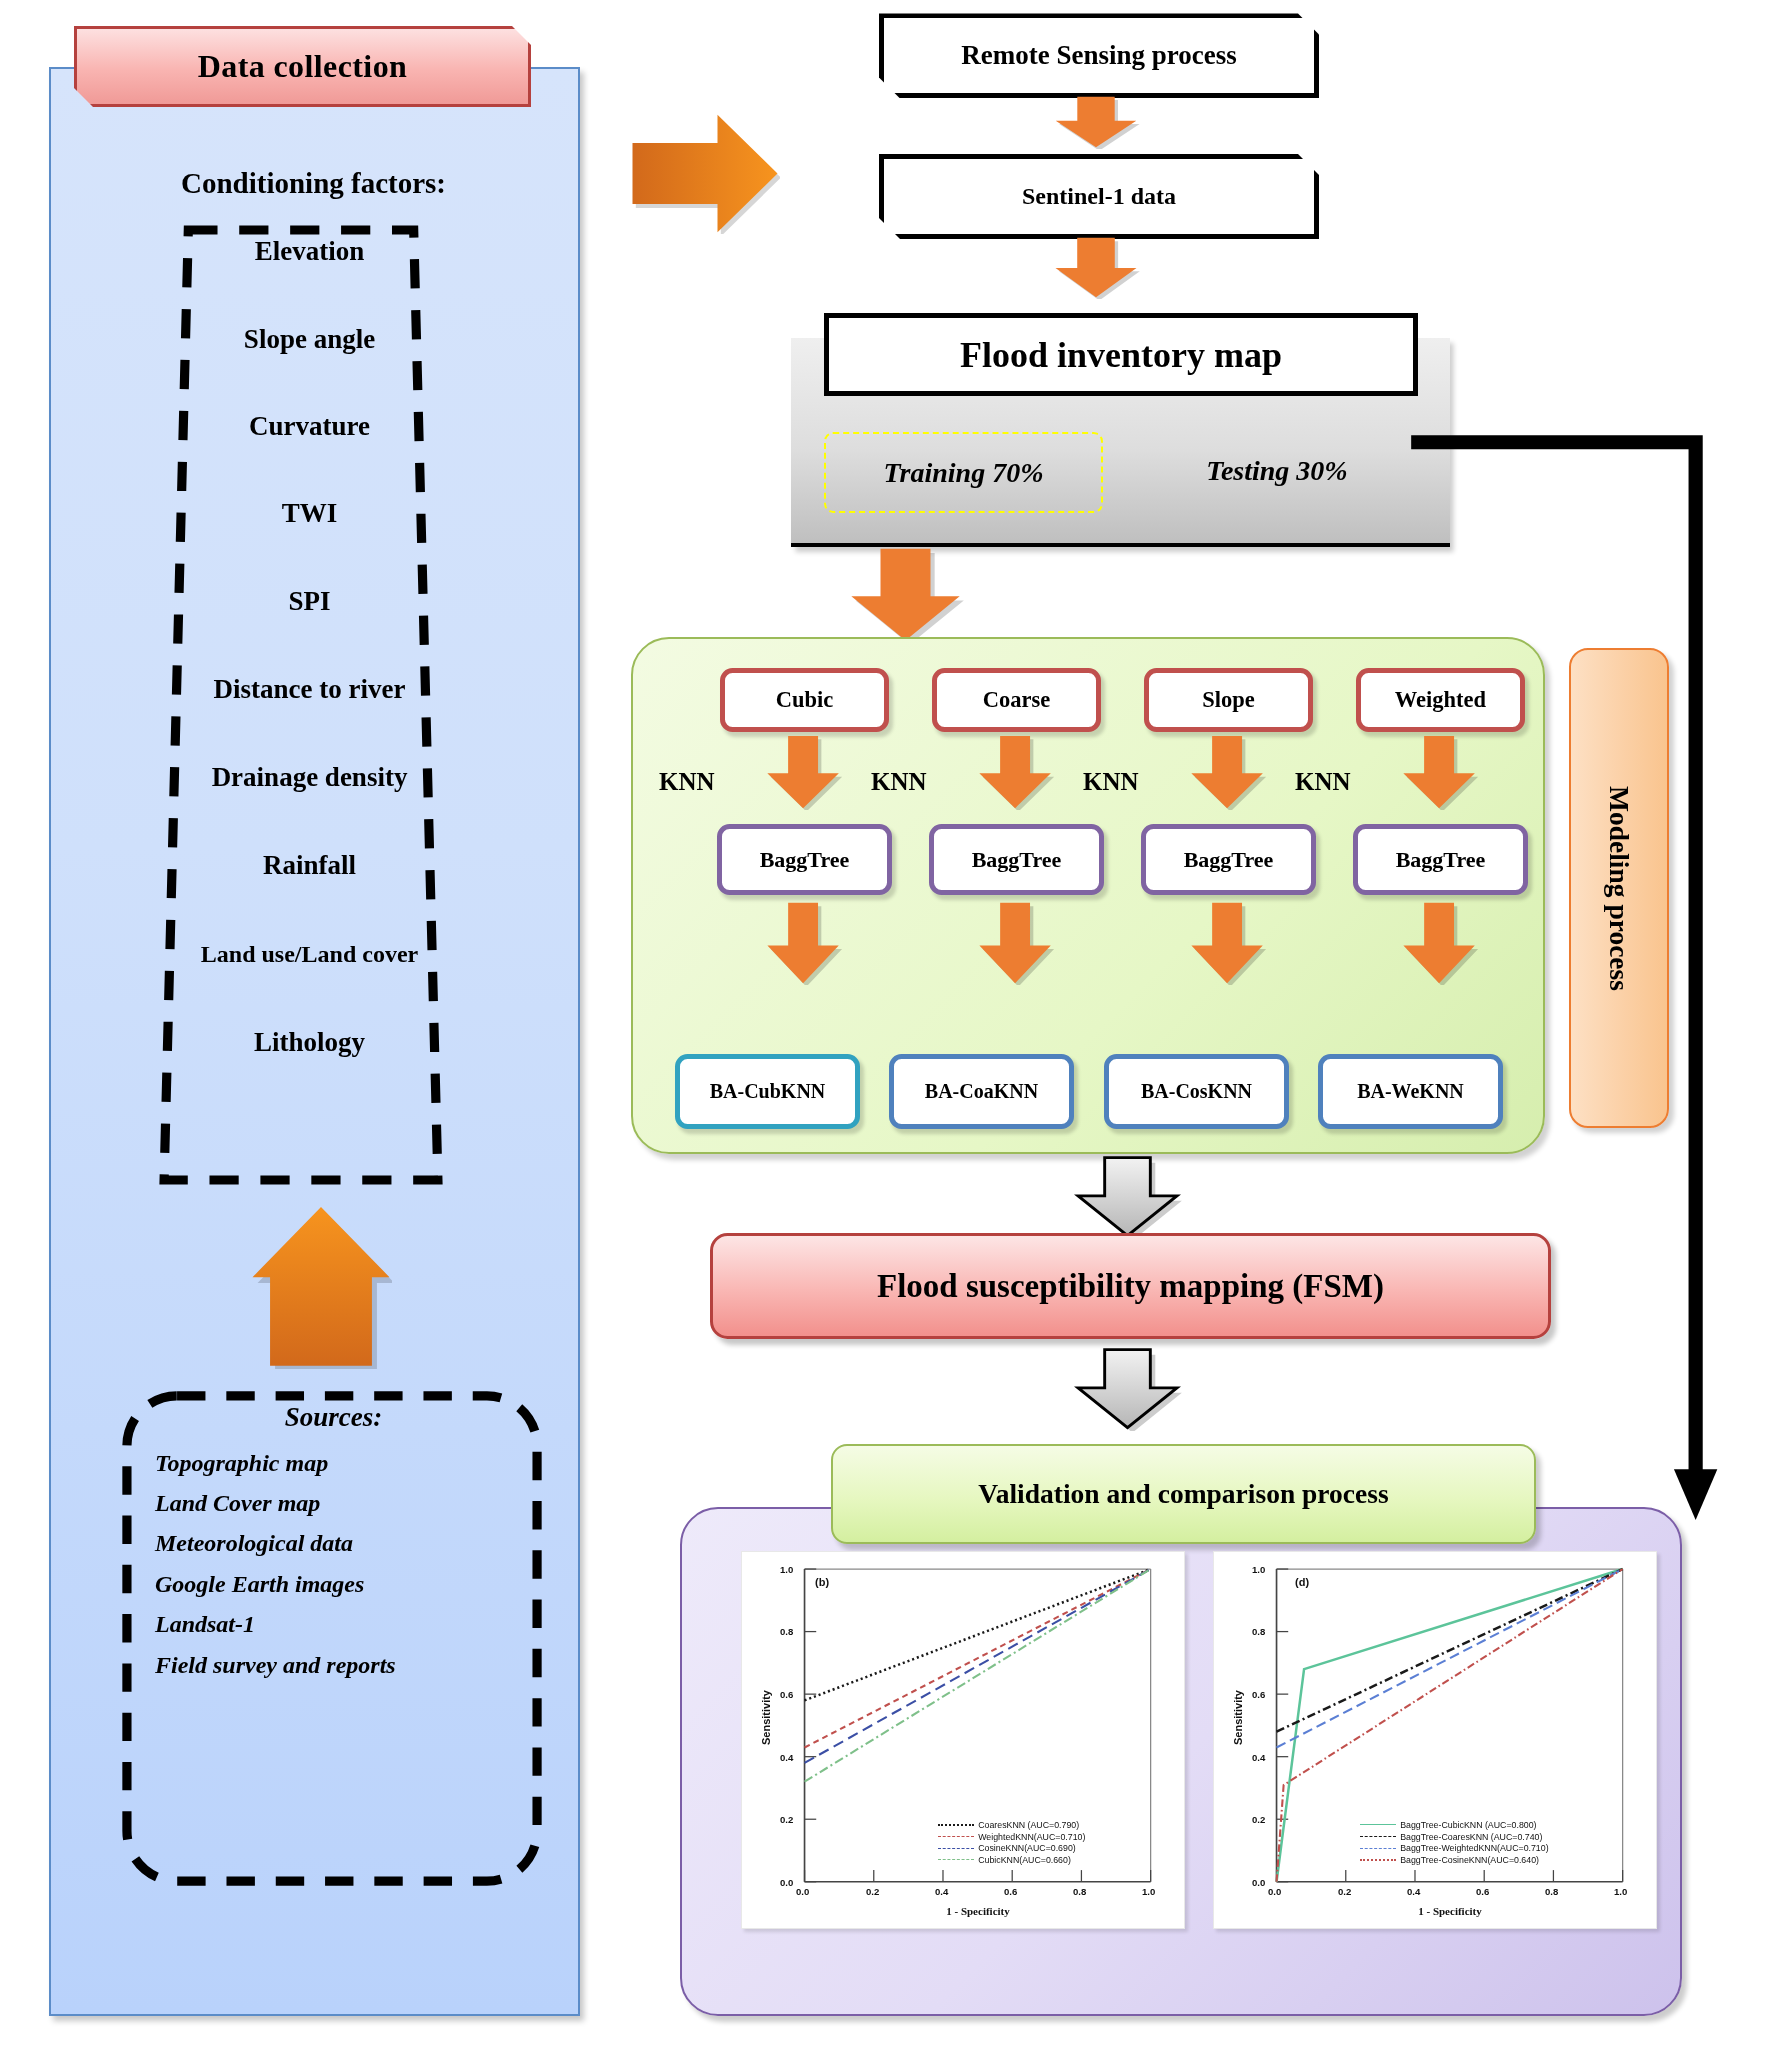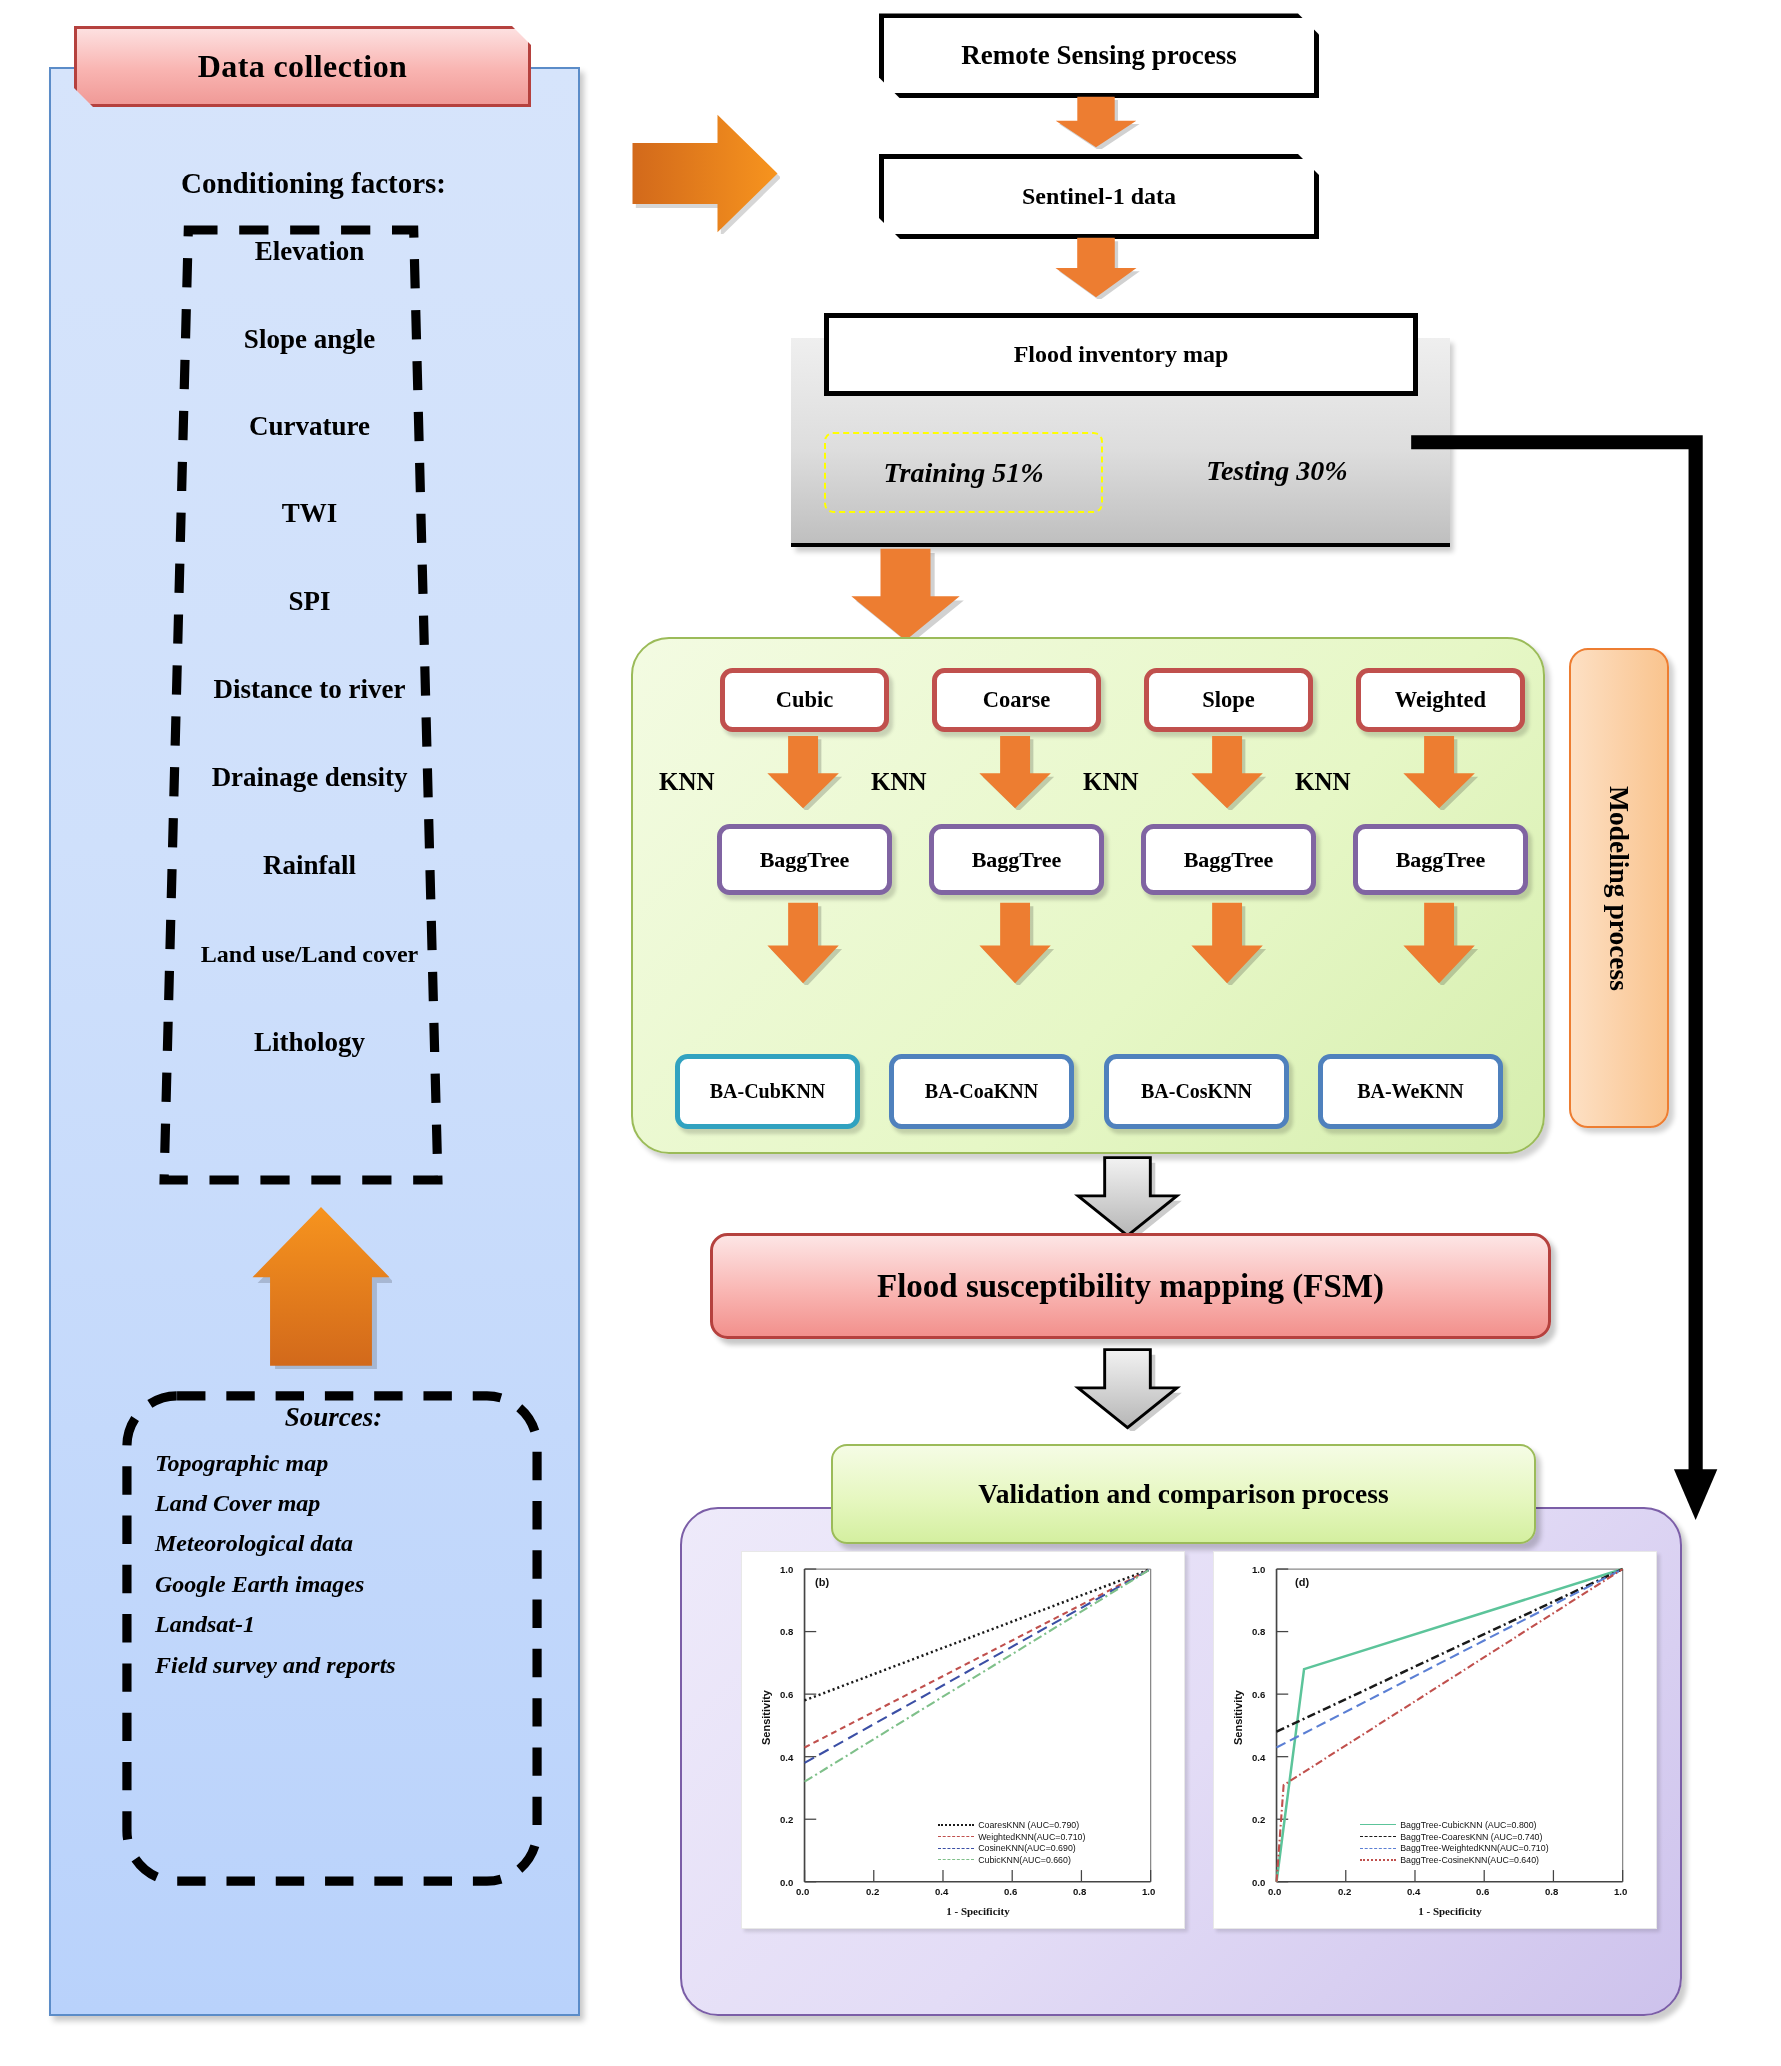--- a/index.html
+++ b/index.html
@@ -91,21 +91,21 @@
   #split-container{
     left:791px; top:338px; width:659px; height:205px;
     background:linear-gradient(180deg,#efefef 0%, #dddddd 55%, #bfbfbf 100%);
     border-bottom:4.2px solid #000;
     box-shadow:4.2px 5px 5px rgba(0,0,0,.2);
   }
   #inventory-box{
     left:824px; top:313px; width:584px; height:73px;
     border:5.8px solid #000; background:#fff;
     display:flex;align-items:center;justify-content:center;
-    font-size:24px;font-weight:bold;color:#000;
+    font-size:36px;font-weight:bold;color:#000;
   }
   #training-chip{
     left:824px; top:432px; width:275px; height:77px;
     border:2.9px dashed #ffff00; border-radius:9.2px;
     display:flex;align-items:center;justify-content:center;
   }
   #training-chip span, #testing-label span{
     font-size:28px;font-weight:bold;font-style:italic;color:#000;
   }
   #testing-label{
@@ -280,21 +280,21 @@
 <svg class="abs" style="left:1048px;top:236px;width:96px;height:63px;" viewBox="0 0 230 150">
   <polygon points="70,4 160,4 160,76 212,76 115,146 18,76 70,76" fill="rgba(0,0,0,.18)" transform="translate(8,8)"></polygon>
   <polygon points="70,4 160,4 160,76 212,76 115,146 18,76 70,76" fill="#ED7D31"></polygon>
 </svg>
 
 <div class="abs" id="split-container"></div>
 <div class="abs" id="inventory-box">
   <span>Flood inventory map</span>
 </div>
 <div class="abs" id="training-chip">
-  <span>Training 51%</span>
+  <span>Training 70%</span>
 </div>
 <div class="abs" id="testing-label">
   <span>Testing 30%</span>
 </div>
 
 <svg class="abs" style="left:1407px;top:426px;width:317px;height:1102px;" viewBox="0 0 760 2640">
   <path d="M 10 38 L 692 38 L 692 2520" fill="none" stroke="#000" stroke-width="34"></path>
   <polygon points="640,2500 744,2500 692,2622" fill="#000"></polygon>
 </svg>
 

